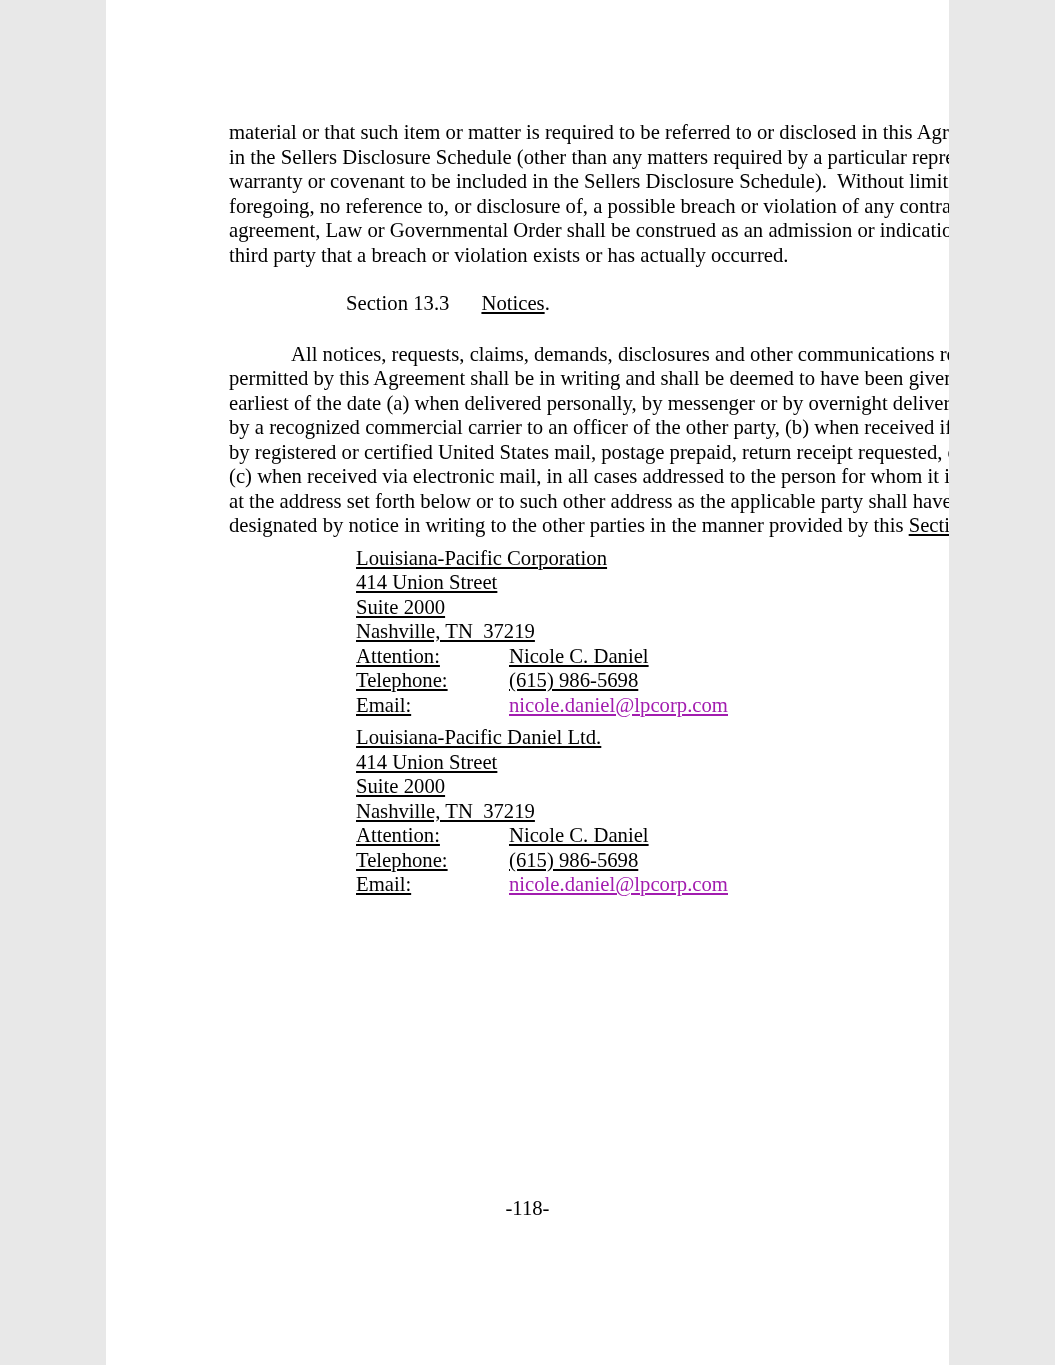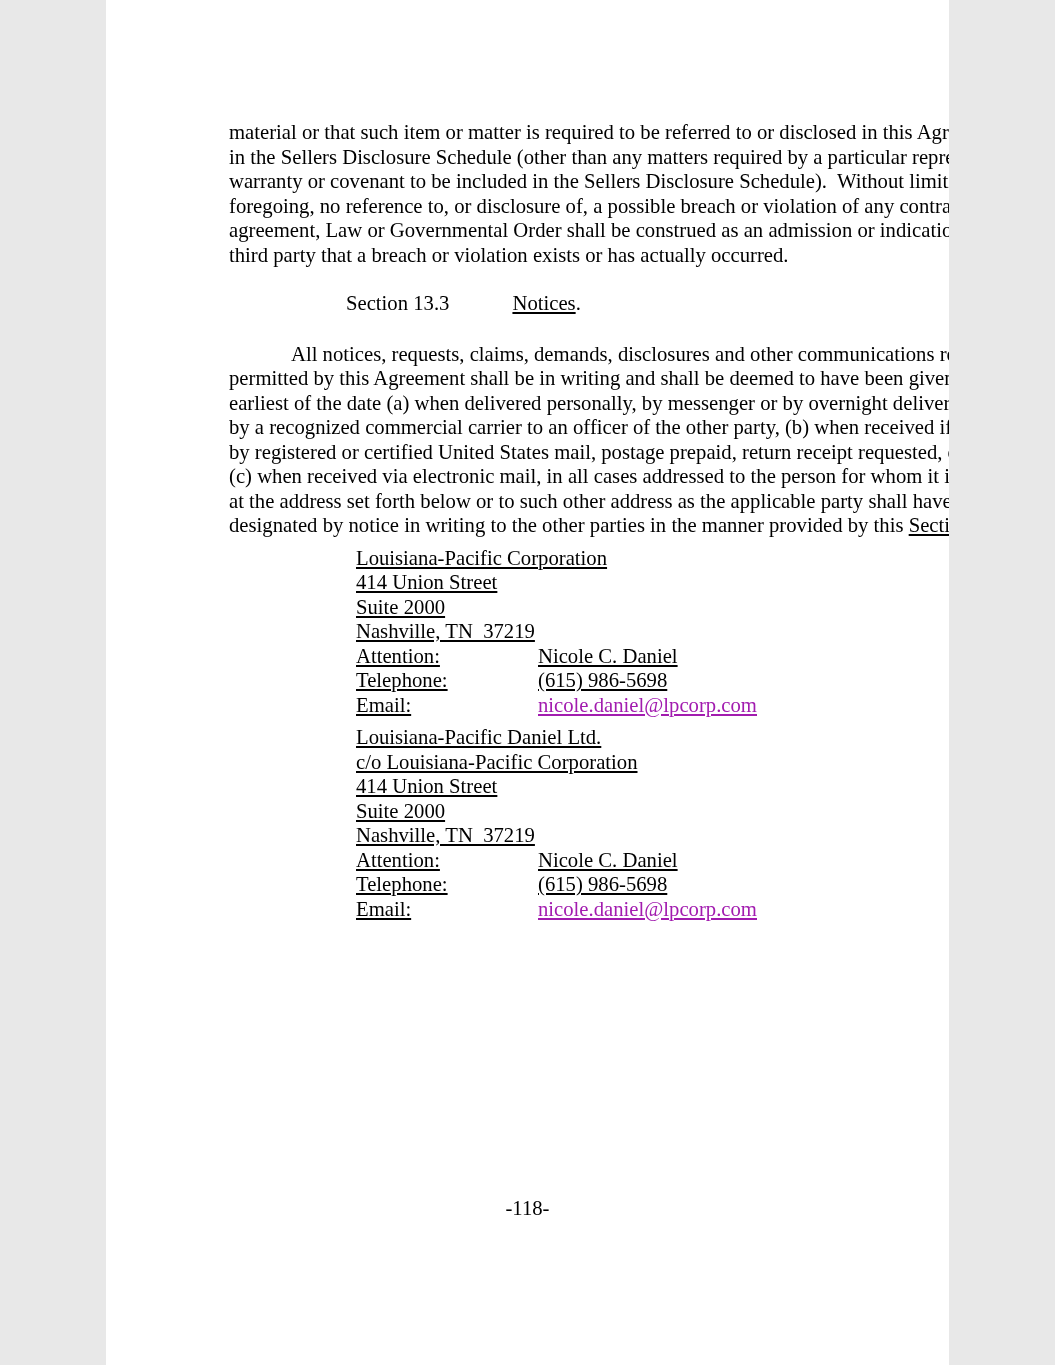--- a/index.html
+++ b/index.html
@@ -10,28 +10,28 @@
     background:#ffffff;
     color:#000000;
     font-family:"Liberation Serif","DejaVu Serif",serif;
     font-size:20.7px;
     line-height:24.5px;
     overflow:hidden;
   }
   .content { position:absolute; left:123px; top:120px; width:810px; }
   .para { margin:0; white-space:pre-wrap; }
   .section-heading { margin:24px 0 0 0; padding-left:117px; white-space:pre-wrap; }
-  .section-title { margin-left:63px; text-decoration:underline; }
+  .section-title { margin-left:32px; text-decoration:underline; }
   .body-para { margin:26px 0 0 0; text-indent:62px; white-space:pre-wrap; }
   .ref-underline { text-decoration:underline; }
   .notice { padding-left:127px; }
   .notice-intro { margin:14px 0 0 0; white-space:pre-wrap; }
   .addr-block { margin-top:8px;text-decoration:underline; }
   .addr-line { white-space:pre-wrap; }
-  .contact-row { display:flex;gap:29px; }
+  .contact-row { display:flex; }
   .contact-label { width:153px; flex:none; white-space:pre-wrap; }
   .contact-value { white-space:pre-wrap; }
   .link { color:#a21caf; text-decoration:underline; cursor:pointer; }
   .page-footer { position:absolute; top:1196px; left:0; width:100%; text-align:center; white-space:pre-wrap; }
 </style>
 </head>
 <body>
 
 <div class="page">
   <div class="content">
@@ -59,21 +59,20 @@
           <span class="contact-value">(615) 986-5698</span>
         </div>
         <div class="contact-row">
           <span class="contact-label">Email:</span>
           <a class="contact-value link">nicole.daniel@lpcorp.com</a>
         </div>
       </div>
 
       <div class="addr-block">
         <div class="addr-line">Louisiana-Pacific Daniel Ltd.</div>
-        <div class="addr-line">c/o Louisiana-Pacific Corporation</div>
         <div class="addr-line">414 Union Street</div>
         <div class="addr-line">Suite 2000</div>
         <div class="addr-line">Nashville, TN  37219</div>
         <div class="contact-row">
           <span class="contact-label">Attention:</span>
           <span class="contact-value">Nicole C. Daniel</span>
         </div>
         <div class="contact-row">
           <span class="contact-label">Telephone:</span>
           <span class="contact-value">(615) 986-5698</span>

